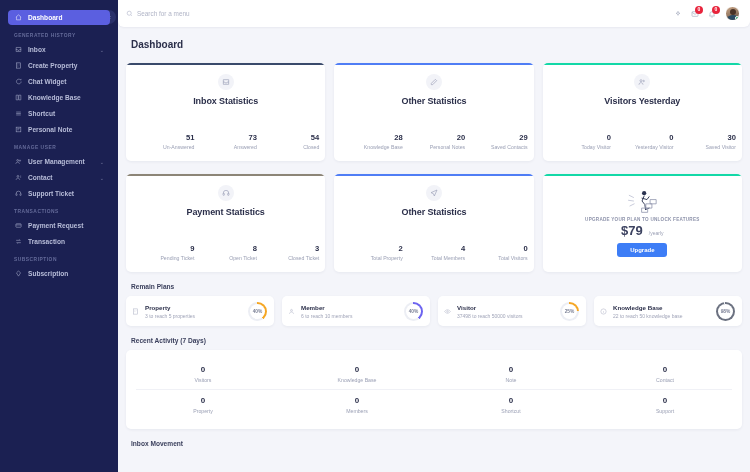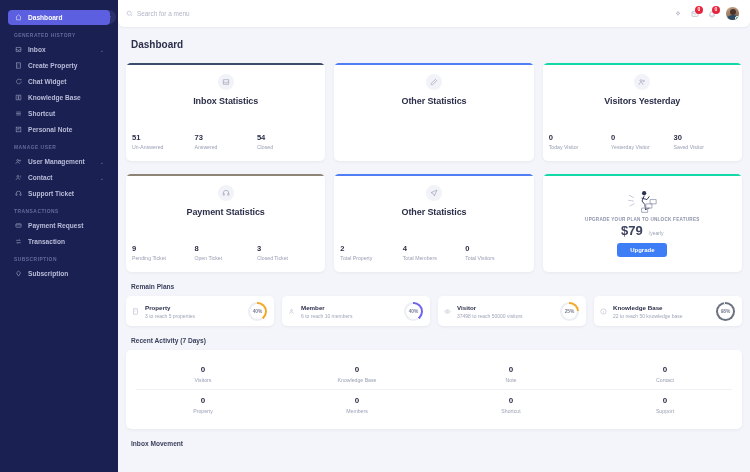--- a/index.html
+++ b/index.html
@@ -144,21 +144,21 @@
     color: #9ba0b8;
   }
   .round-ic svg { width: 8px; height: 8px; }
   .card-title {
     font-size: 9px; font-weight: 700; color: #2b2f4a;
     margin-top: 6px; letter-spacing: -.1px;
   }
   .metrics {
     display: flex; width: 100%; margin-top: auto; padding: 0 6px 11px 6px;
   }
-  .metric { flex: 1; text-align: left; }
+  .metric { flex: 1; text-align: right; }
   .metric .val { font-size: 7.6px; font-weight: 700; color: #2b2f4a; }
   .metric .lbl { font-size: 5.2px; color: #9ba0b5; margin-top: 2.5px; }
 
   
   .upgrade-body {
     flex: 1; display: flex; flex-direction: column;
     align-items: center; justify-content: center; padding: 4px 6px 8px;
   }
   .upgrade-art { height: 28px; display:flex; align-items:center; }
   .upgrade-art svg { width: 34px; height: 26px; }
@@ -423,20 +423,34 @@
 
         <div class="stat-card">
           <div class="accent" style="background:#4f7df5"></div>
           <div class="card-body">
             <div class="round-ic">
               <svg viewBox="0 0 24 24" fill="none" stroke="currentColor" stroke-width="2">
                   <path d="M16 4l4 4L8 20H4v-4z"></path>
                 </svg>
             </div>
             <div class="card-title">Other Statistics</div>
+            <div class="metrics">
+              <div class="metric">
+                  <div class="val">28</div>
+                  <div class="lbl">Knowledge Base</div>
+                </div>
+              <div class="metric">
+                  <div class="val">20</div>
+                  <div class="lbl">Personal Notes</div>
+                </div>
+              <div class="metric">
+                  <div class="val">29</div>
+                  <div class="lbl">Saved Contacts</div>
+                </div>
+            </div>
           </div>
         </div>
 
         <div class="stat-card">
           <div class="accent" style="background:#13d8a7"></div>
           <div class="card-body">
             <div class="round-ic">
               <svg viewBox="0 0 24 24" fill="none" stroke="currentColor" stroke-width="2">
                   <circle cx="9" cy="8" r="3"></circle>
                   <path d="M3 20c0-3.3 2.7-6 6-6s6 2.7 6 6"></path>

